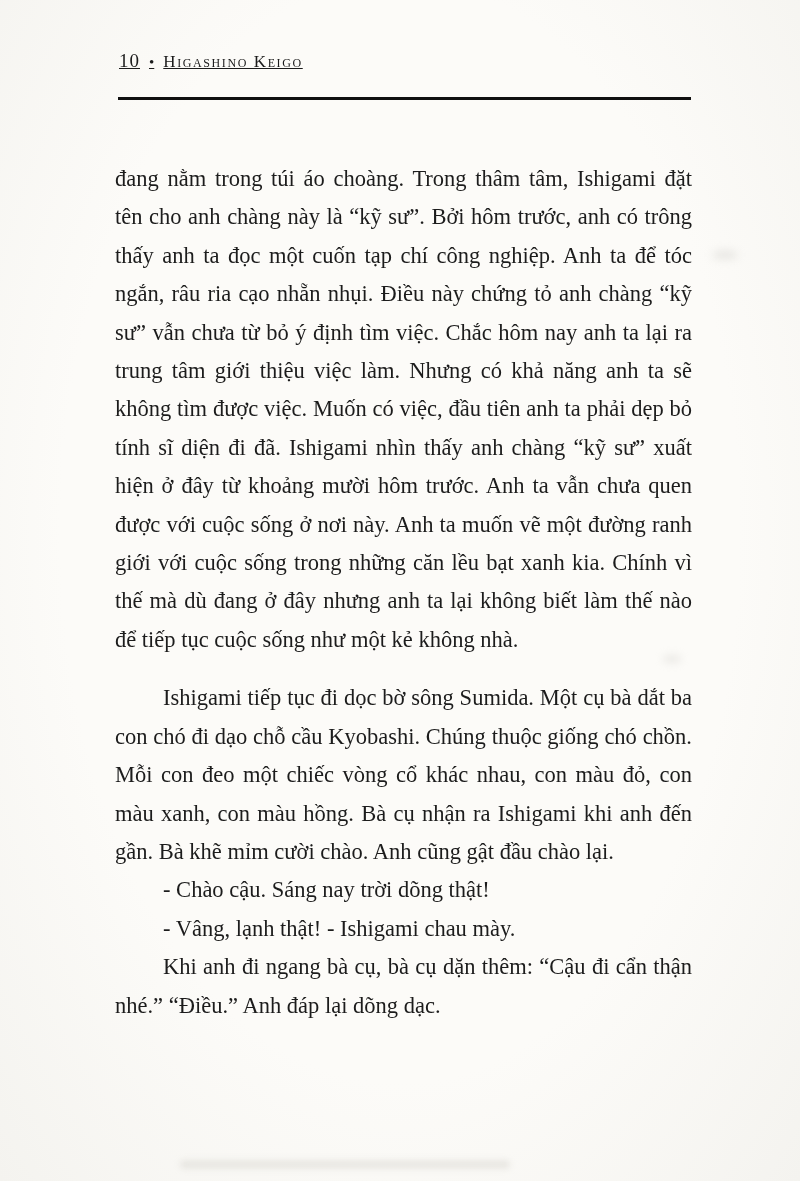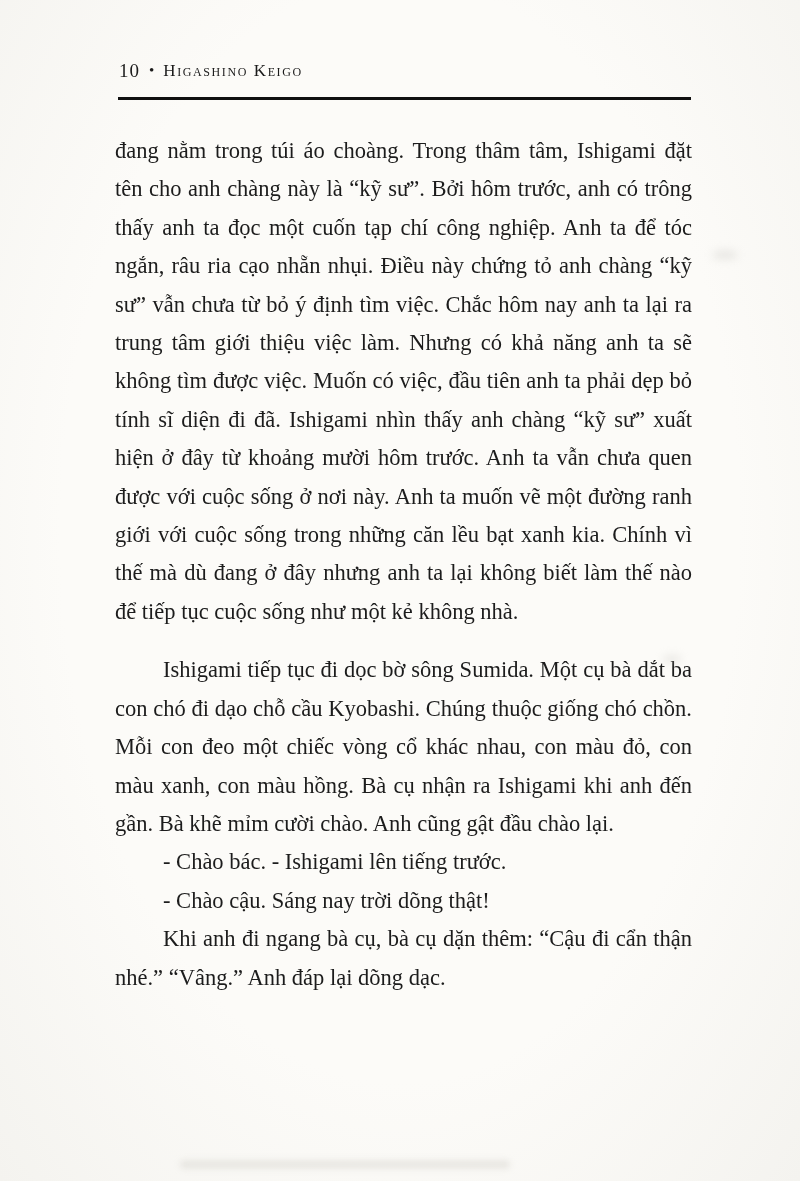--- a/index.html
+++ b/index.html
@@ -16,25 +16,26 @@
     position: relative;
     width: 800px;
     height: 1181px;
     background: #fbfaf7;
     background-image: radial-gradient(ellipse at 50% 45%, #fcfbf8 60%, #f4f3ef 100%);
     overflow: hidden;
     color: #1b1b1b;
   }
   .header {
     position: absolute;
-    top: 60px;
+    top: 50px;
     left: 119px;
     display: flex;
-    align-items: center;
+    align-items: flex-end;
     white-space: nowrap;
+    text-decoration: underline;
   }
   .pgnum {
     font-size: 19px;
     letter-spacing: 1px;
   }
   .sep {
     font-size: 15px;
     margin: 0 9px;
     position: relative;
     top: -1px;
@@ -47,21 +48,21 @@
   .rule {
     position: absolute;
     top: 97px;
     left: 118px;
     width: 573px;
     height: 3px;
     background: #101010;
   }
   .body-text {
     position: absolute;
-    top: 132px;
+    top: 160px;
     left: 115px;
     width: 577px;
     font-size: 22.5px;
     line-height: 38.4px;
     text-align: justify;
     color: #1c1c1c;
   }
   .body-text p {
     margin: 0;
     text-indent: 48px;
@@ -102,22 +103,22 @@
     <span class="pgnum">10</span>
     <span class="sep">•</span>
     <span class="author">Higashino Keigo</span>
   </div>
 
   <div class="rule"></div>
 
   <div class="body-text">
     <p class="no-indent">đang nằm trong túi áo choàng. Trong thâm tâm, Ishigami đặt tên cho anh chàng này là “kỹ sư”. Bởi hôm trước, anh có trông thấy anh ta đọc một cuốn tạp chí công nghiệp. Anh ta để tóc ngắn, râu ria cạo nhẵn nhụi. Điều này chứng tỏ anh chàng “kỹ sư” vẫn chưa từ bỏ ý định tìm việc. Chắc hôm nay anh ta lại ra trung tâm giới thiệu việc làm. Nhưng có khả năng anh ta sẽ không tìm được việc. Muốn có việc, đầu tiên anh ta phải dẹp bỏ tính sĩ diện đi đã. Ishigami nhìn thấy anh chàng “kỹ sư” xuất hiện ở đây từ khoảng mười hôm trước. Anh ta vẫn chưa quen được với cuộc sống ở nơi này. Anh ta muốn vẽ một đường ranh giới với cuộc sống trong những căn lều bạt xanh kia. Chính vì thế mà dù đang ở đây nhưng anh ta lại không biết làm thế nào để tiếp tục cuộc sống như một kẻ không nhà.</p>
     <p class="section-start">Ishigami tiếp tục đi dọc bờ sông Sumida. Một cụ bà dắt ba con chó đi dạo chỗ cầu Kyobashi. Chúng thuộc giống chó chồn. Mỗi con đeo một chiếc vòng cổ khác nhau, con màu đỏ, con màu xanh, con màu hồng. Bà cụ nhận ra Ishigami khi anh đến gần. Bà khẽ mỉm cười chào. Anh cũng gật đầu chào lại.</p>
-    <p>- Chào bác. - Ishigami lên tiếng trước.</p>
     <p>- Chào cậu. Sáng nay trời dõng thật!</p>
-    <p>Khi anh đi ngang bà cụ, bà cụ dặn thêm: “Cậu đi cẩn thận nhé.” “Vâng.” Anh đáp lại dõng dạc.</p>
+    <p>- Vâng, lạnh thật! - Ishigami chau mày.</p>
+    <p>Khi anh đi ngang bà cụ, bà cụ dặn thêm: “Cậu đi cẩn thận nhé.” “Điều.” Anh đáp lại dõng dạc.</p>
   </div>
 
   <div class="artifact a1"></div>
   <div class="artifact a2"></div>
   <div class="a3"></div>
 
 </div>
 
 </body></html>

